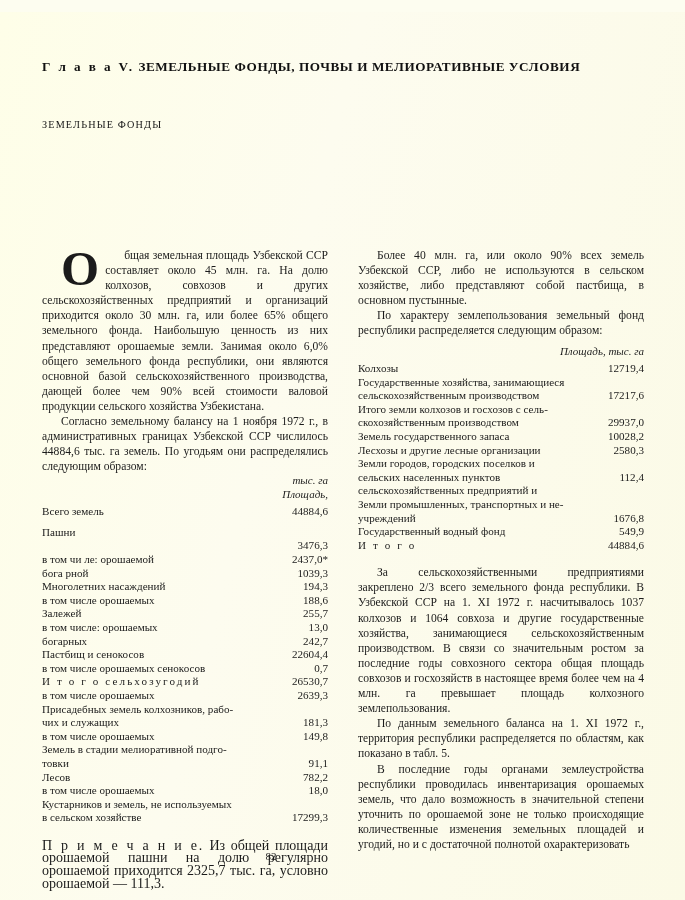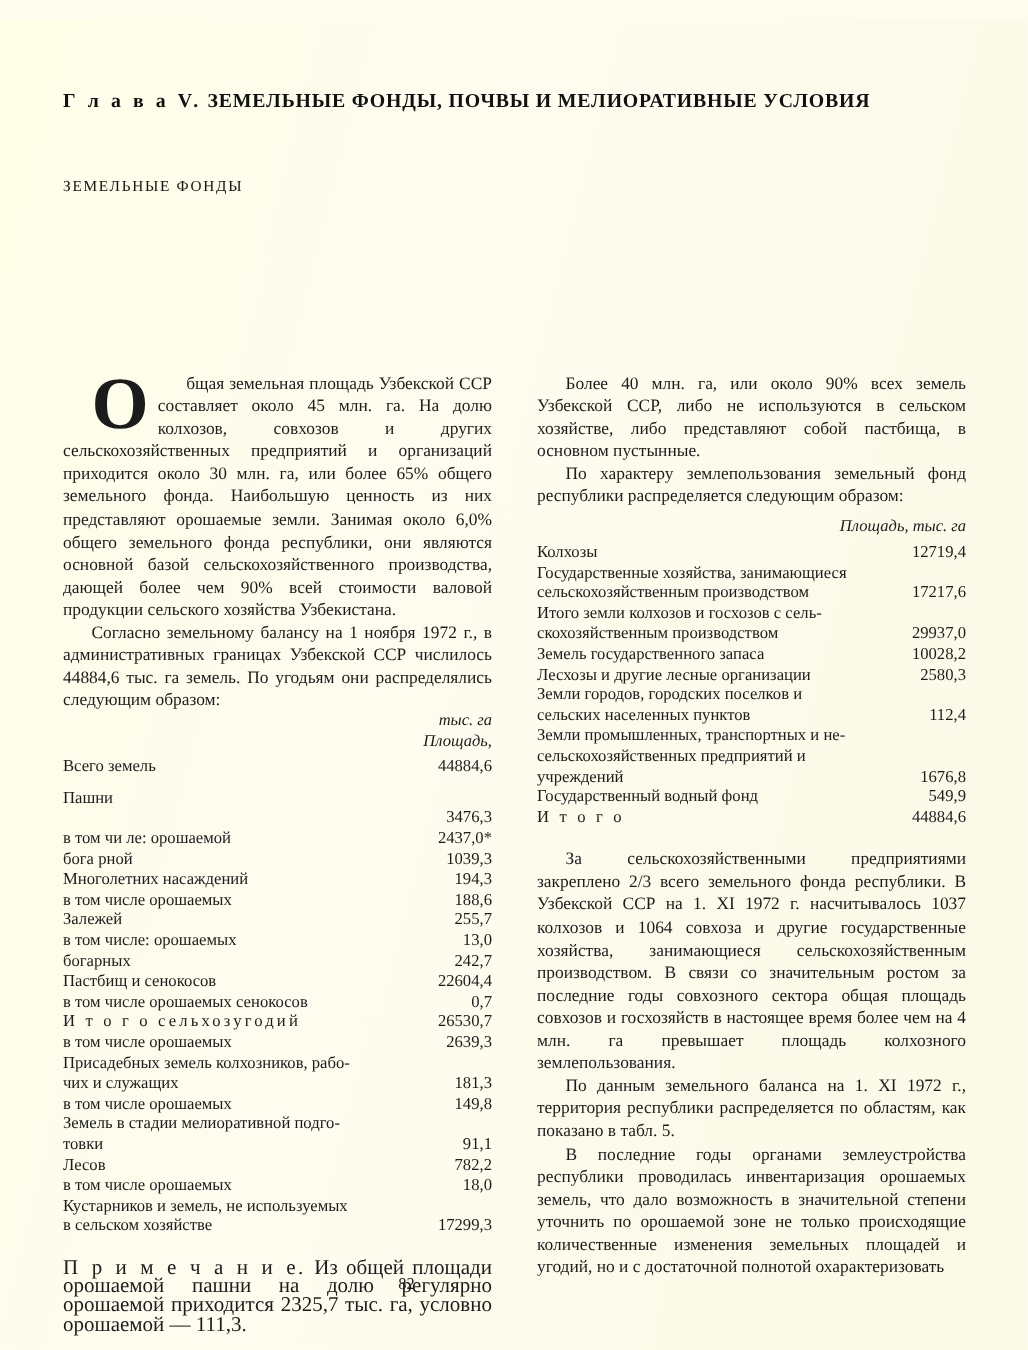--- a/index.html
+++ b/index.html
@@ -295,25 +295,25 @@
           </tr>
           <tr>
             <td class="lbl">Земли городов, городских поселков и</td>
             <td class="val"></td>
           </tr>
           <tr>
             <td class="lbl ind1">сельских населенных пунктов</td>
             <td class="val">112,4</td>
           </tr>
           <tr>
+            <td class="lbl ind1">сельскохозяйственных предприятий и</td>
+            <td class="val"></td>
+          </tr>
+          <tr>
             <td class="lbl">Земли промышленных, транспортных и не-</td>
-            <td class="val"></td>
-          </tr>
-          <tr>
-            <td class="lbl ind1">сельскохозяйственных предприятий и</td>
             <td class="val"></td>
           </tr>
           <tr>
             <td class="lbl ind1">учреждений</td>
             <td class="val">1676,8</td>
           </tr>
           <tr>
             <td class="lbl">Государственный водный фонд</td>
             <td class="val">549,9</td>
           </tr>

